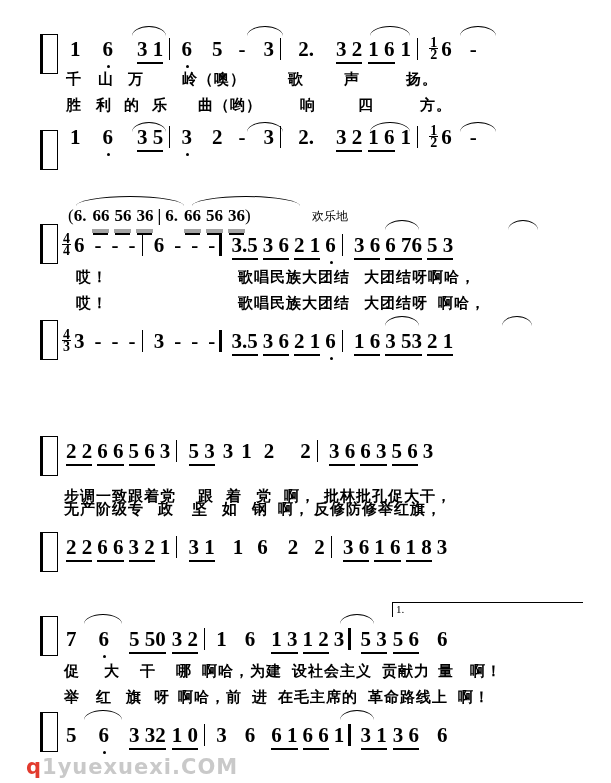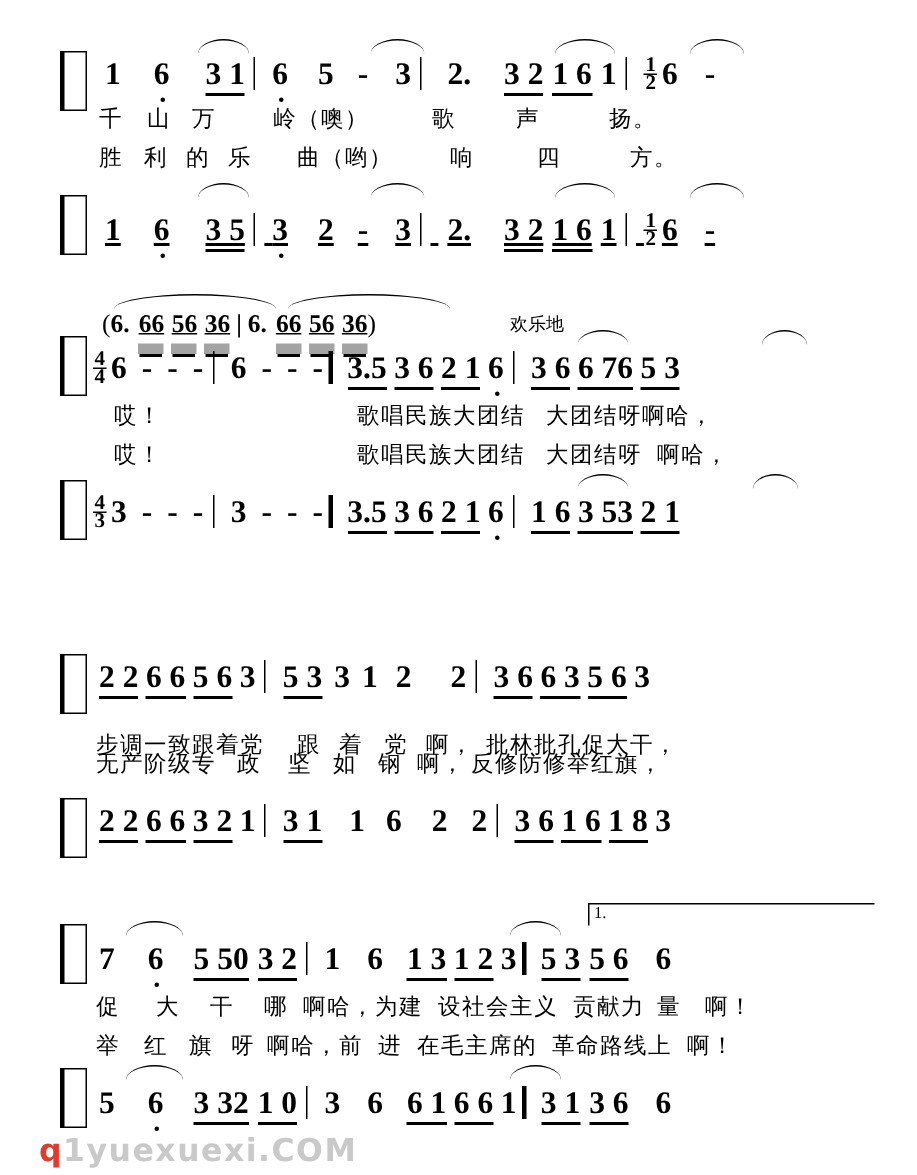--- a/index.html
+++ b/index.html
@@ -44,20 +44,21 @@
   .brace.b1 { top: 16px; height: 38px; }
   .brace.b2 { top: 112px; height: 38px; }
 
   
   .row {
     position: absolute;
     left: 22px;
     right: 0;
     height: 34px;
     white-space: nowrap;
+    font-weight: bold;
   }
   .notes {
     font-family: "Liberation Serif", serif;
     font-size: 21px;
     font-weight: bold;
     letter-spacing: 0px;
     line-height: 30px;
   }
   .lyric {
     font-family: "DejaVu Sans", sans-serif;
@@ -79,21 +80,21 @@
     width: 3px;
     height: 22px;
     background: #000;
     vertical-align: -4px;
     margin: 0 4px;
   }
   .sp { display: inline-block; }
 
   
   .u1 { border-bottom: 2px solid #000; padding-bottom: 1px; }
-  .u2 { border-bottom: 7px solid #a3a3a3; padding-bottom: 4px; box-shadow: 0 3px 0 -1px #000; text-decoration: underline; }
+  .u2 { border-bottom: 4px solid #a3a3a3; padding-bottom: 4px; box-shadow: 0 3px 0 -1px #000; }
 
   .dotb { position: relative; }
   .dotb::after {
     content: "";
     position: absolute;
     left: 50%;
     bottom: -7px;
     width: 3px; height: 3px;
     margin-left: -1px;
     background: #000;
@@ -186,38 +187,38 @@
     </div>
     <div class="row lyric" style="top:76px;">
       <span class="sp" style="width:4px"></span>胜<span class="sp" style="width:14px"></span>利<span class="sp" style="width:12px"></span>的<span class="sp" style="width:12px"></span>乐<span class="sp" style="width:30px"></span>曲（哟）<span class="sp" style="width:38px"></span>响<span class="sp" style="width:42px"></span>四<span class="sp" style="width:46px"></span>方。
     </div>
 
     <div class="slur" style="left:92px;  top:104px; width:34px;"></div>
     <div class="slur" style="left:207px; top:104px; width:36px;"></div>
     <div class="slur" style="left:330px; top:104px; width:40px;"></div>
     <div class="slur" style="left:420px; top:104px; width:36px;"></div>
 
-    <div class="row notes" style="top:120px;text-decoration:underline;">
+    <div class="row notes" style="top:104px;">
       <span class="sp" style="width:8px"></span>1<span class="sp" style="width:22px"></span><span class="dotb">6</span><span class="sp" style="width:24px"></span><span class="u1">3&nbsp;5</span><span class="barline"></span>
       <span class="dotb">3</span><span class="sp" style="width:20px"></span>2<span class="sp" style="width:16px"></span>-<span class="sp" style="width:18px"></span>3<span class="barline"></span>
       <span class="sp" style="width:6px"></span>2.<span class="sp" style="width:22px"></span><span class="u1">3&nbsp;2</span><span class="sp" style="width:6px"></span><span class="u1">1&nbsp;6</span><span class="sp" style="width:6px"></span>1<span class="barline"></span>
       <span class="ts"><span class="num">1</span><span class="den">2</span></span>6<span class="sp" style="width:18px"></span>-
     </div>
   </div>
 
   <div class="system sys2">
     <div class="brace b1"></div>
     <div class="brace b2"></div>
 
     <div class="pickup" style="left:28px; top:-2px;">
       <span class="par">(</span>6.<span class="sp" style="width:6px"></span><span class="u2">66</span><span class="sp" style="width:5px"></span><span class="u2">56</span><span class="sp" style="width:5px"></span><span class="u2">36</span><span class="sp" style="width:4px"></span>|<span class="sp" style="width:4px"></span>6.<span class="sp" style="width:6px"></span><span class="u2">66</span><span class="sp" style="width:5px"></span><span class="u2">56</span><span class="sp" style="width:5px"></span><span class="u2">36</span><span class="par">)</span>
     </div>
     <div class="slur" style="left:36px; top:-12px; width:108px;"></div>
     <div class="slur" style="left:152px; top:-12px; width:108px;"></div>
-    <div class="tempo" style="left:272px; top:0px;margin-left:28px;">欢乐地</div>
+    <div class="tempo" style="left:272px; top:0px;">欢乐地</div>
 
     <div class="slur" style="left:345px; top:12px; width:34px;"></div>
     <div class="slur" style="left:468px; top:12px; width:30px;"></div>
 
     <div class="row notes" style="top:22px;">
       <span class="ts"><span class="num">4</span><span class="den">4</span></span>6<span class="sp" style="width:10px"></span>-<span class="sp" style="width:10px"></span>-<span class="sp" style="width:10px"></span>-<span class="barline"></span>
       6<span class="sp" style="width:10px"></span>-<span class="sp" style="width:10px"></span>-<span class="sp" style="width:10px"></span>-<span class="thickline"></span>
       <span class="u1">3.5</span><span class="sp" style="width:5px"></span><span class="u1">3&nbsp;6</span><span class="sp" style="width:5px"></span><span class="u1">2&nbsp;1</span><span class="sp" style="width:5px"></span><span class="dotb">6</span><span class="barline"></span>
       <span class="u1">3&nbsp;6</span><span class="sp" style="width:5px"></span><span class="u1">6&nbsp;76</span><span class="sp" style="width:5px"></span><span class="u1">5&nbsp;3</span>
     </div>

